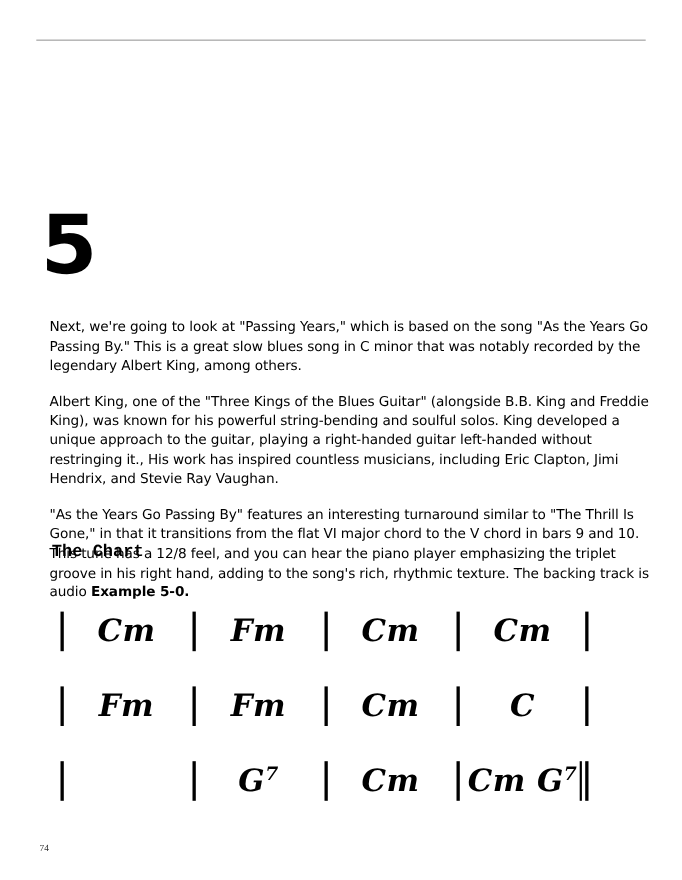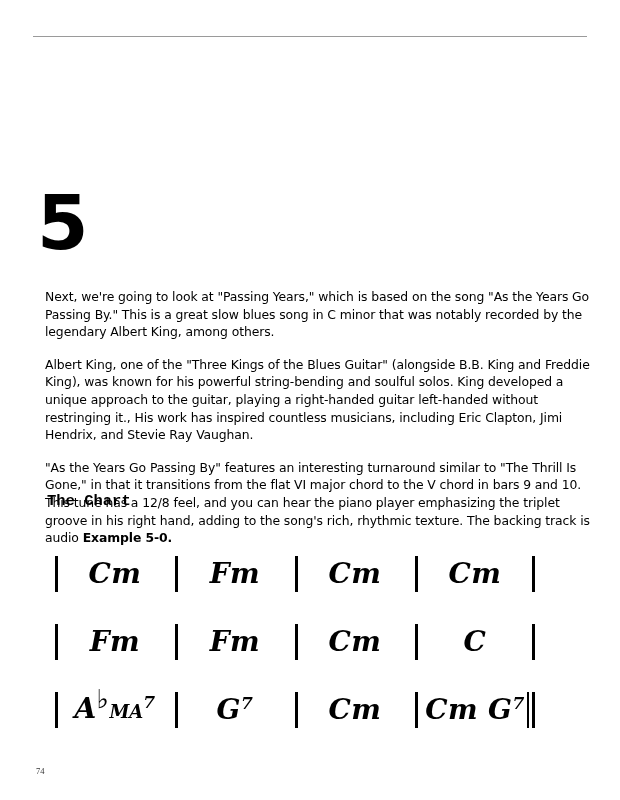--- a/index.html
+++ b/index.html
@@ -234,21 +234,20 @@
       <div class="bar">
         <span class="barline left"></span>
         <span class="chordtext">C</span>
         <span class="endbar-thick"></span>
       </div>
     </div>
 
     <div class="chart-row">
       <div class="bar">
         <span class="barline left"></span>
-        <span class="chordtext">A<span class="flat">♭</span><span class="small">MA</span><span class="sup">7</span></span>
       </div>
       <div class="bar">
         <span class="barline left"></span>
         <span class="chordtext">G<span class="sup">7</span></span>
       </div>
       <div class="bar">
         <span class="barline left"></span>
         <span class="chordtext">Cm</span>
       </div>
       <div class="bar">

